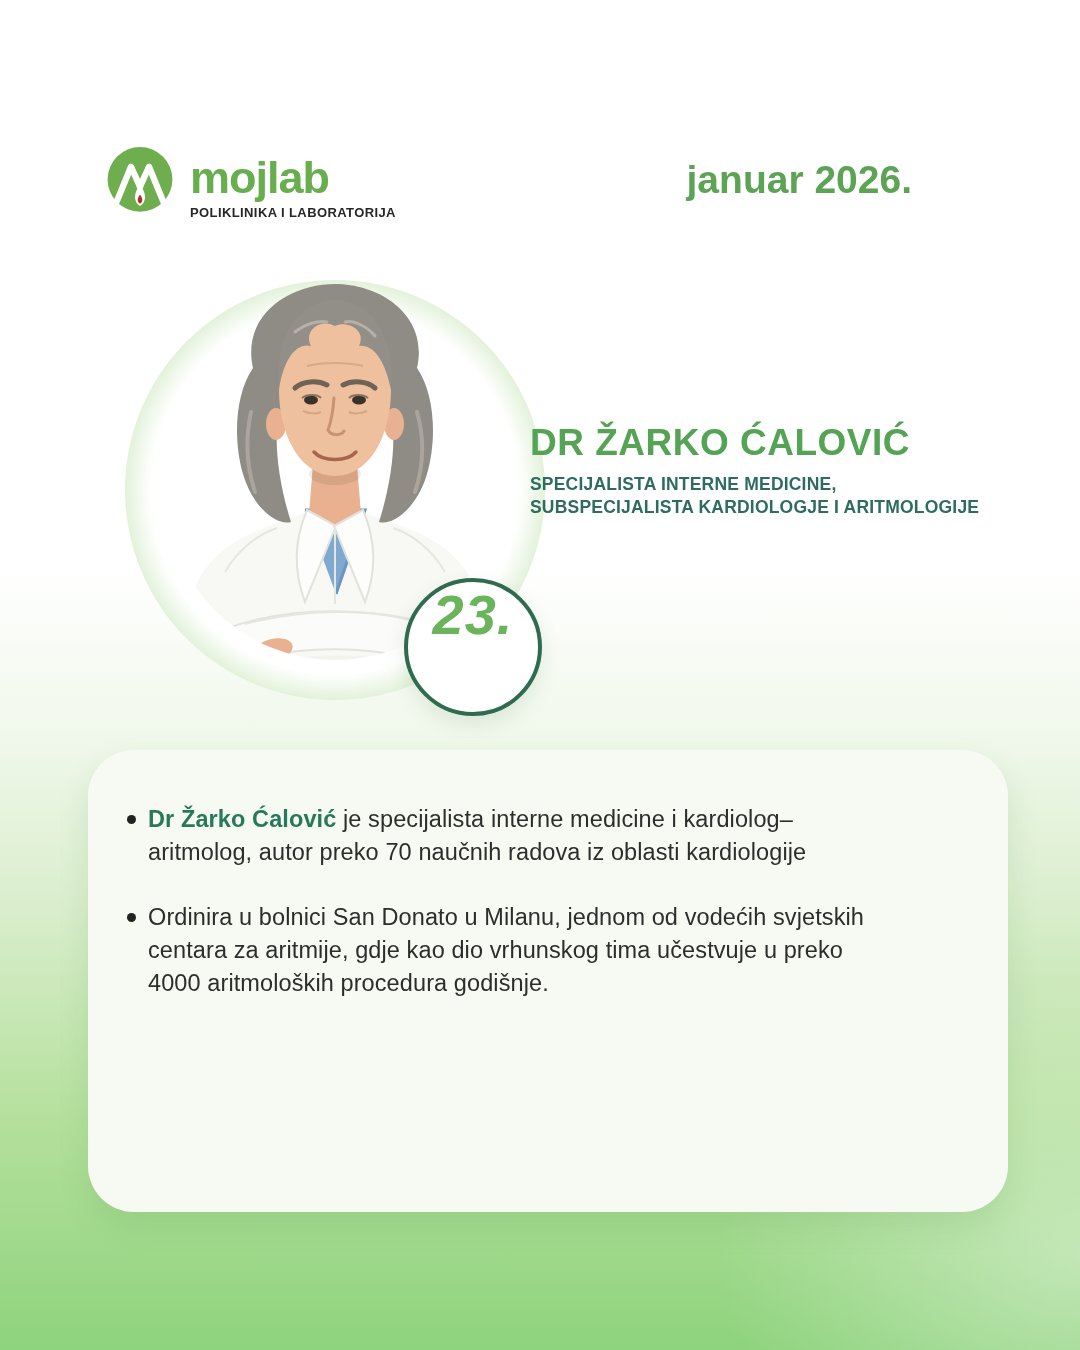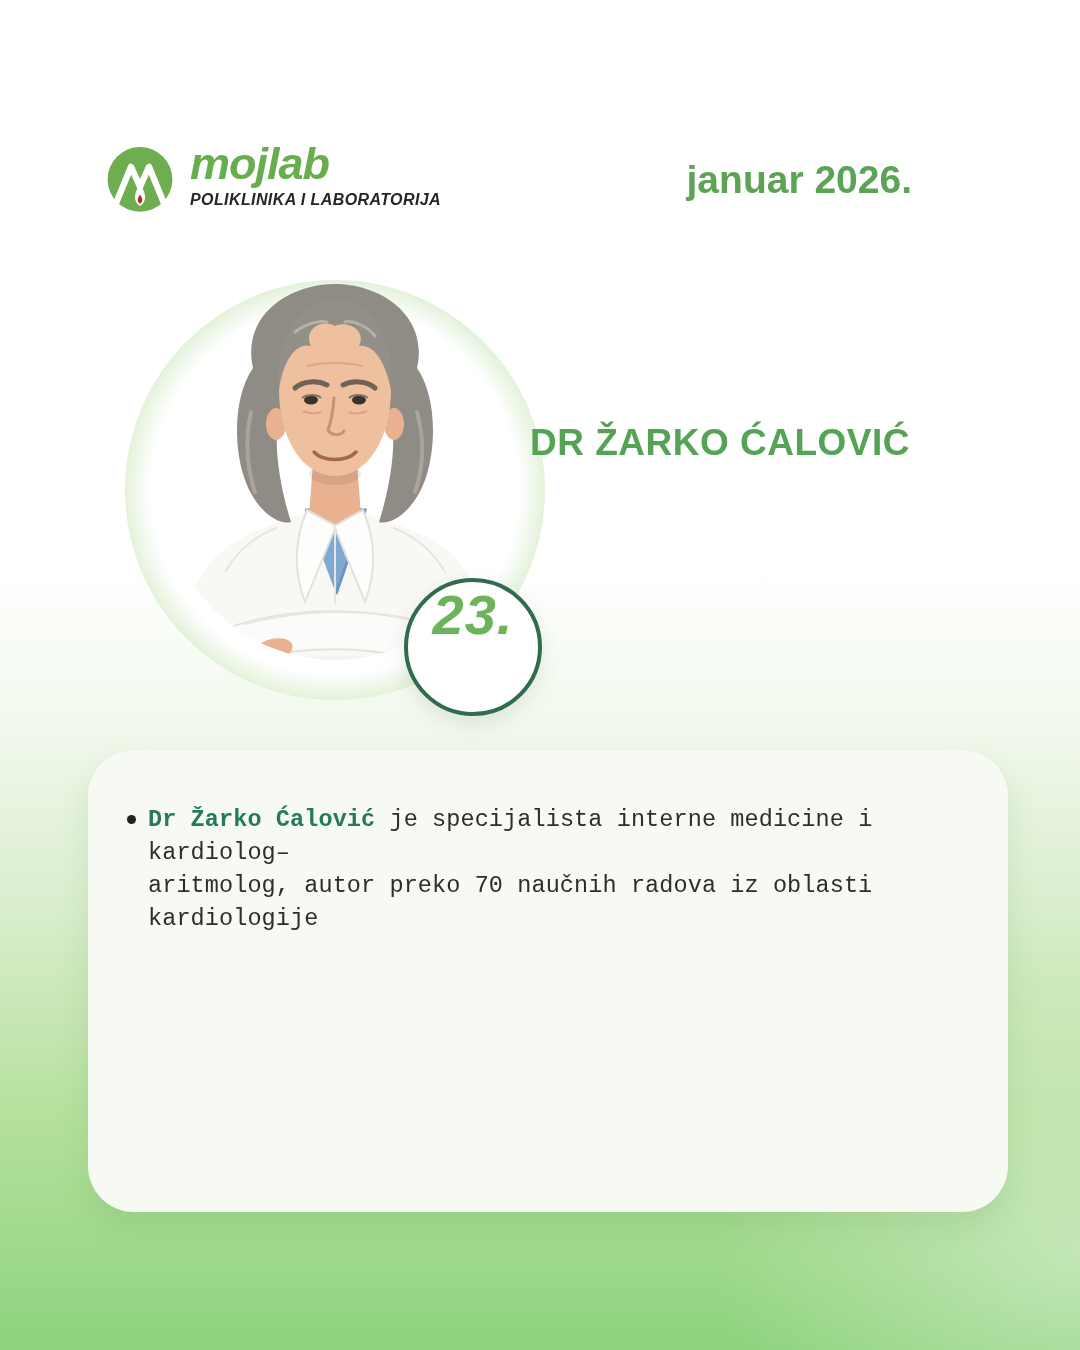--- a/index.html
+++ b/index.html
@@ -7,25 +7,25 @@
     width: 1080px; height: 1350px; position: relative; overflow: hidden;
     font-family: "Liberation Sans", sans-serif;
     background:
       radial-gradient(560px 430px at 100% 93%, rgba(255,255,255,0.38), rgba(255,255,255,0) 65%),
       linear-gradient(180deg, #ffffff 0%, #ffffff 42%, #f1f8ec 54%, #daeecd 67%, #b4e09c 83%, var(--bg-bottom-green, #8ed37d) 100%);
   }
   .abs { position: absolute; }
 
   
   .logo-icon { left: 104px; top: 144px; width: 72px; height: 78px; }
-  .logo-text { left: 190px; top: 140px; font-style: italic; }
+  .logo-text { left: 190px; top: 154px; }
   .brand { font-size: 45px; line-height: 48px; letter-spacing: -1px; color: var(--brand-text-green, #68ad4e); }
   .brand .reg { font-weight: 600; }
   .brand .bold { font-weight: 800; }
-  .tagline { margin-top: 3px; font-size: 16px; font-weight: 700; letter-spacing: 0.4px; color: var(--tagline-dark, #262626); }
+  .tagline { margin-top: 3px; font-size: 13px; font-weight: 700; letter-spacing: 0.4px; color: var(--tagline-dark, #262626); }
   .date { top: 158px; right: 168px; font-size: 39px; font-weight: 800; color: var(--date-green, #5da355); }
 
   
   .halo { left: 125px; top: 280px; width: 420px; height: 420px; border-radius: 50%;
     background: radial-gradient(circle, #ffffff 0%, #ffffff 62%, #dff0d5 72%, var(--halo-green, #acd896) 80%, rgba(172,216,150,0.40) 88%, rgba(172,216,150,0) 96%); }
   .portrait { left: 155px; top: 272px; width: 360px; height: 418px; }
   .badge { left: 404px; top: 578px; width: 130px; height: 130px; border-radius: 50%;
     background: #ffffff; border: 4px solid var(--badge-border-green, #2f6b4f);
     display: flex; justify-content: center;
     box-shadow: 0 8px 20px rgba(60,110,60,0.12); font-style: italic; }
@@ -33,21 +33,21 @@
 
   
   .doctor-block { left: 530px; top: 422px; width: 480px; }
   .doctor-name { font-size: 37px; font-weight: 800; letter-spacing: 0.5px; color: var(--heading-green, #55a354); }
   .doctor-specialty { margin-top: 9px; font-size: 17.5px; font-weight: 700; line-height: 23px; letter-spacing: 0.2px; color: var(--specialty-teal, #2e6c5f); }
 
   
   .card { left: 88px; top: 750px; width: 920px; height: 462px; box-sizing: border-box;
     background: var(--card-bg, #f7faf3); border-radius: 46px; padding: 53px 30px 0 39px;
     box-shadow: 0 14px 30px rgba(88,148,78,0.16); }
-  .bullet { display: flex; margin-bottom: 32px; font-family: Liberation Mono, monospace; }
+  .bullet { display: flex; margin-bottom: 32px; }
   .bullet-dot { width: 9px; height: 9px; border-radius: 50%; background: #222222; margin: 12px 12px 0 0; flex: none; }
   .bullet-text { font-size: 23.5px; line-height: 33px; letter-spacing: 0.1px; color: var(--body-text, #2d2d2d); }
   .bullet-lead { font-weight: 700; color: var(--bullet-lead-teal, #27795b); }
 </style>
 </head>
 <body>
 
 <div>
 
   <svg class="abs logo-icon" viewBox="0 0 80 84" aria-hidden="true">
@@ -111,28 +111,40 @@
       <path d="M140,60 C150,52 164,48 172,50 M220,64 C212,54 198,48 190,50" stroke="#b5b0a8" stroke-width="3" fill="none" stroke-linecap="round"></path>
     </g>
   </svg>
 
   <div class="abs badge">
     <span class="badge-number">23.</span>
   </div>
 
   <div class="abs doctor-block">
     <div class="doctor-name">DR ŽARKO ĆALOVIĆ</div>
+    <div class="doctor-specialty">
+      <div>SPECIJALISTA INTERNE MEDICINE,</div>
+      <div>SUBSPECIJALISTA KARDIOLOGJE I ARITMOLOGIJE</div>
+    </div>
   </div>
 
   <div class="abs card">
 
     <div class="bullet">
       <span class="bullet-dot"></span>
       <div class="bullet-text">
         <div><span class="bullet-lead">Dr Žarko Ćalović</span><span> je specijalista interne medicine i kardiolog–</span></div>
         <div>aritmolog, autor preko 70 naučnih radova iz oblasti kardiologije</div>
       </div>
     </div>
 
+    <div class="bullet">
+      <span class="bullet-dot"></span>
+      <div class="bullet-text">
+        <div>Ordinira u bolnici San Donato u Milanu, jednom od vodećih svjetskih</div>
+        <div>centara za aritmije, gdje kao dio vrhunskog tima učestvuje u preko</div>
+        <div>4000 aritmoloških procedura godišnje.</div>
+      </div>
+    </div>
 
 
   </div>
 </div>
 
 </body></html>

